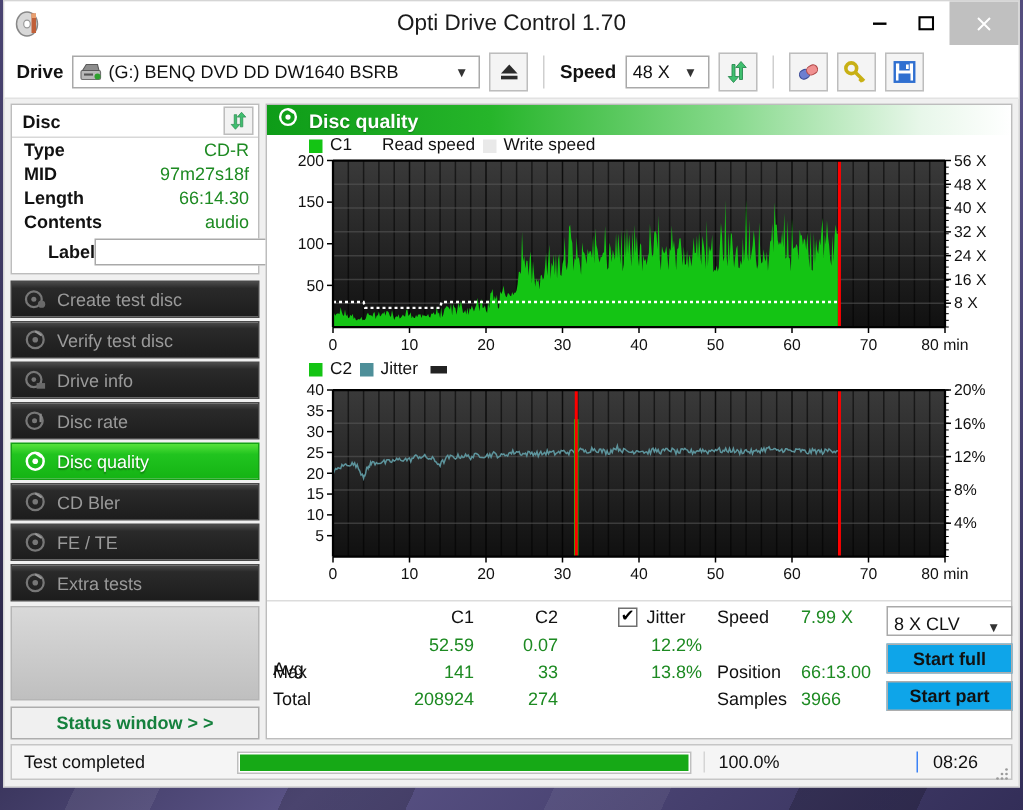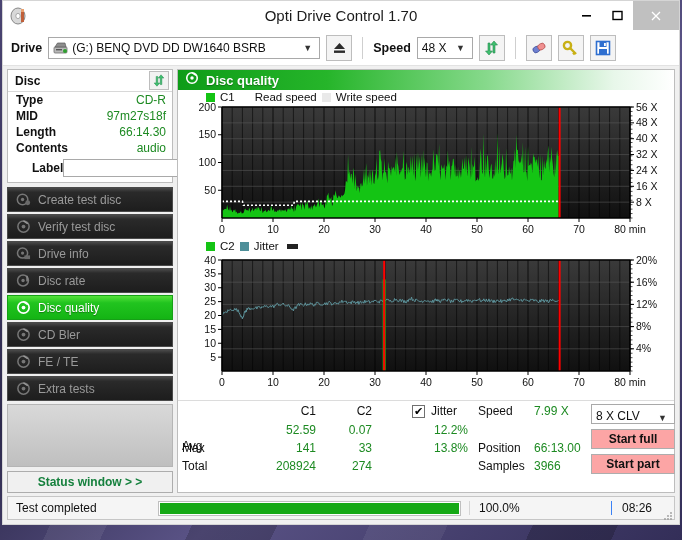--- a/index.html
+++ b/index.html
@@ -171,21 +171,21 @@
   .legend .sw { width:9px; height:9px; display:inline-block; }
   .legend .gap { width:10px; }
 
   svg.chart { display:block; }
 
   
   #stats { flex:0 0 78px; position:relative; border-top:1px solid #dcdcdc; }
   #stats .cell { position:absolute; font-size:12px; color:#111; white-space:nowrap; }
   #stats .num { color:#1d8a22; }
   .sbtn {
-    position:absolute; border:1px solid #adadad; background:#fca5a5;
+    position:absolute; border:1px solid #adadad; background:#0ea5e9;
     font-size:12px; color:#111; display:flex; align-items:center; justify-content:center;
     font-weight:bold;
   }
   #clv-combo { position:absolute; left:413px; top:3px; width:84px; height:20px;align-items:flex-end; }
   #chk-jitter {
     position:absolute; width:13px; height:13px; border:1px solid #707070; background:#fff;
     display:flex; align-items:center; justify-content:center; font-size:11px; color:#000;
     line-height:1;
   }
 

